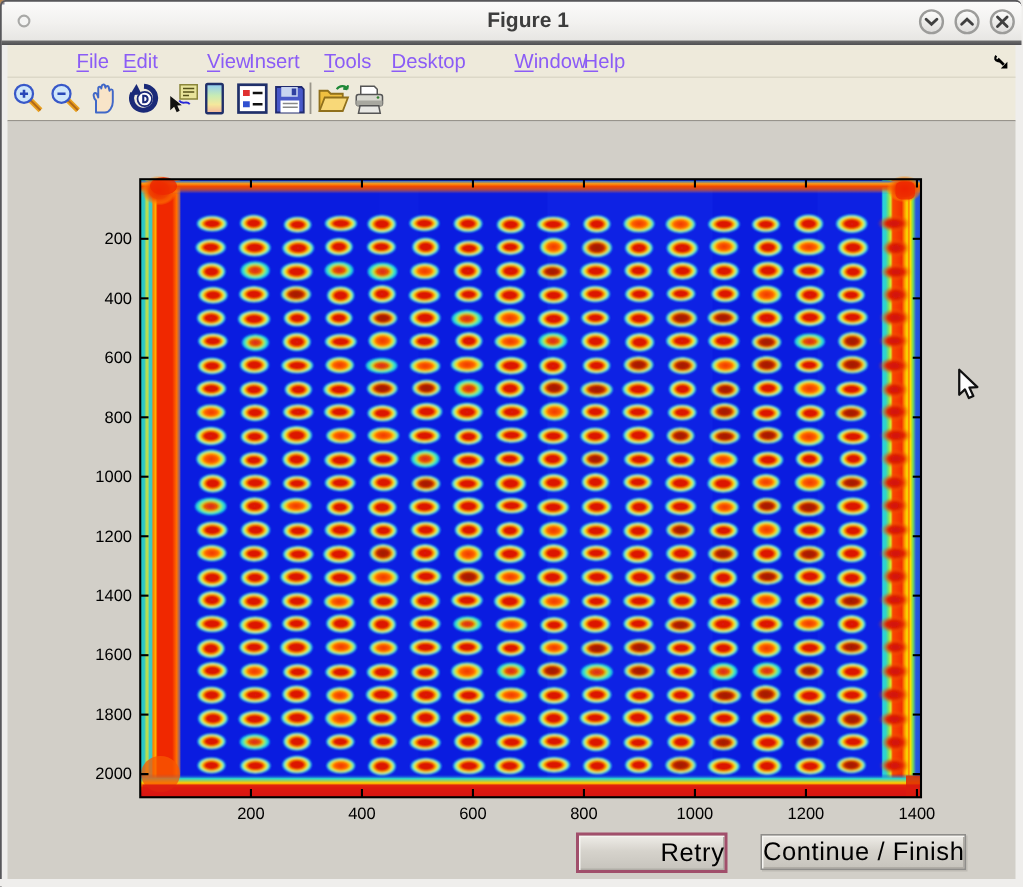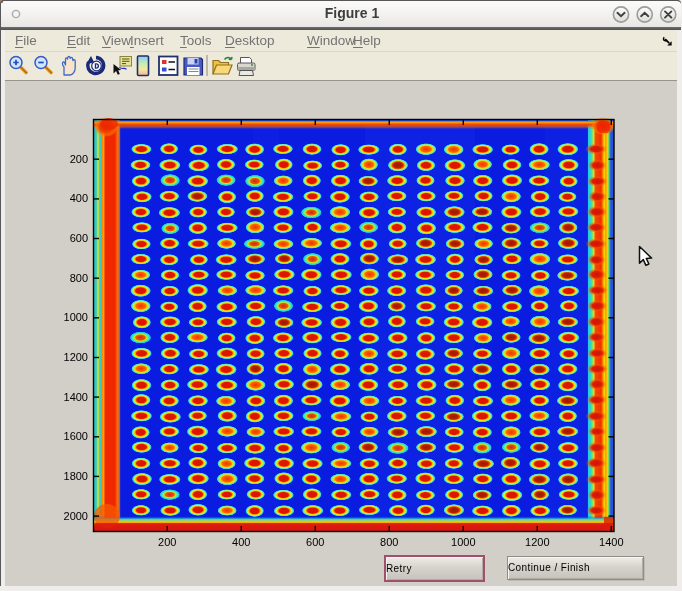--- a/index.html
+++ b/index.html
@@ -9,28 +9,28 @@
   .abs{position:absolute;}
   #frame{left:0;top:0;width:682px;height:591px;background:#efeeec;}
   #outline,#outline2{left:0;top:0;width:680px;height:591px;border-left:1.5px solid #57575a;
     border-top:1.5px solid #57575a;border-radius:4px 4px 0 0;}
   #titlebar{left:1px;top:1px;width:680px;height:26px;
     background:linear-gradient(#fbfbfa,#f2f1ef 55%,#e7e6e3);border-radius:4px 4px 0 0;}
   #title{left:0;top:5px;width:644px;text-align:center;font-size:14px;font-weight:bold;color:#3d3d3d;opacity:0.999;padding-left:30px;}
   #tbsep{left:1px;top:26.5px;width:680px;height:3px;background:linear-gradient(#6e6e6e,#4f4f52);}
   #menubar{left:5px;top:29.5px;width:672px;height:21px;background:#eeeadb;
     border-bottom:1px solid #dcd8c8;}
-  .mi{position:absolute;top:3px;font-size:13.5px;color:#737373;opacity:0.999;}
+  .mi{position:absolute;top:3px;font-size:13.5px;color:#8b5cf6;opacity:0.999;margin-left:36px;}
   .mi u{text-decoration:underline;text-underline-offset:2px;}
   #toolbar{left:5px;top:51.5px;width:672px;height:28px;background:#eeeadb;}
   #tbline{left:5px;top:79.5px;width:672px;height:1px;background:#98948c;}
   #fig{left:5px;top:80.5px;width:672px;height:505px;background:#d2cfc8;}
   #plotsvg{left:0;top:0;width:682px;height:591px;}
   text{font-family:"Liberation Sans",sans-serif;font-size:11px;fill:#000;}
-  .btn{position:absolute;font-size:10px;color:#000;text-align:left;letter-spacing:0.4px;opacity:0.999;
+  .btn{position:absolute;font-size:17px;color:#000;text-align:right;letter-spacing:0.4px;opacity:0.999;
     background:linear-gradient(#efede8,#d6d3cc 45%,#c6c3bc);}
   #retry{left:384px;top:555px;width:97px;height:23px;line-height:23px;
     border:2px solid #a14f6b;box-shadow:inset 1px 1px 0 #f6f5f2,inset -1px -1px 0 #b0ada6;}
   #cont{left:507px;top:556px;width:135px;height:22px;line-height:22px;
     border:1px solid #8e8d8a;box-shadow:inset 1px 1px 0 #f6f5f2,inset -1px -1px 0 #b0ada6,1px 1px 0 #bebbb4;}
 </style>
 </head>
 <body>
 <div id="frame" class="abs"></div>
 <div id="titlebar" class="abs"></div>
@@ -55,21 +55,21 @@
   </defs>
   <g stroke="#3f3f3f" stroke-width="1.9" fill="none" stroke-linecap="round">
     <path d="M8.4 10.8 L12 14.2 L15.6 10.8"></path>
     <path d="M32.1 14.2 L35.7 10.8 L39.3 14.2"></path>
     <path d="M56 9.4 L62.4 15.6 M62.4 9.4 L56 15.6"></path>
   </g>
 </svg>
 <div id="tbsep" class="abs"></div>
 <div id="menubar" class="abs">
   <span class="mi" style="left:10px"><u>F</u>ile</span>
-  <span class="mi" style="left:62px"><u>E</u>dit</span>
+  <span class="mi" style="left:41px"><u>E</u>dit</span>
   <span class="mi" style="left:97px"><u>V</u>iew</span>
   <span class="mi" style="left:125px"><u>I</u>nsert</span>
   <span class="mi" style="left:175px"><u>T</u>ools</span>
   <span class="mi" style="left:220px"><u>D</u>esktop</span>
   <span class="mi" style="left:302px"><u>W</u>indow</span>
   <span class="mi" style="left:348px"><u>H</u>elp</span>
   <svg class="abs" style="left:657px;top:6px" width="12" height="12" viewBox="0 0 12 12">
     <path d="M2.2 1.2 C0.9 2.8 1.4 4.4 3.4 4.8 L4.6 4.9" stroke="#000" stroke-width="1.5" fill="none"></path>
     <path d="M3.2 3.2 L7.2 7.2" stroke="#000" stroke-width="1.8" fill="none"></path>
     <path d="M9.6 5.2 L9.6 9.6 L5.2 9.6 Z" fill="#000"></path>

